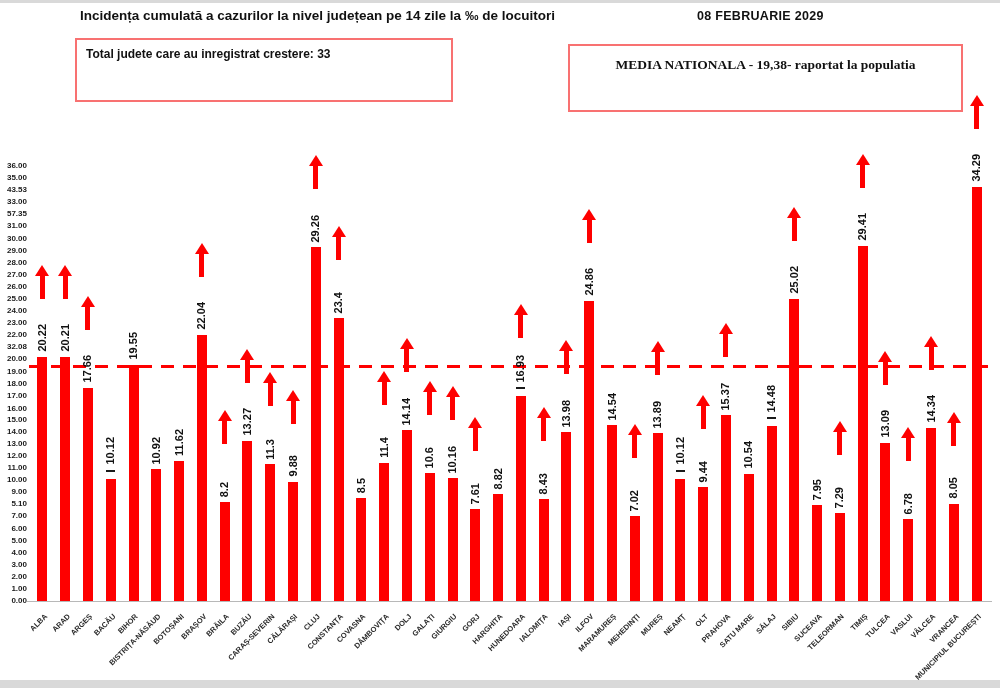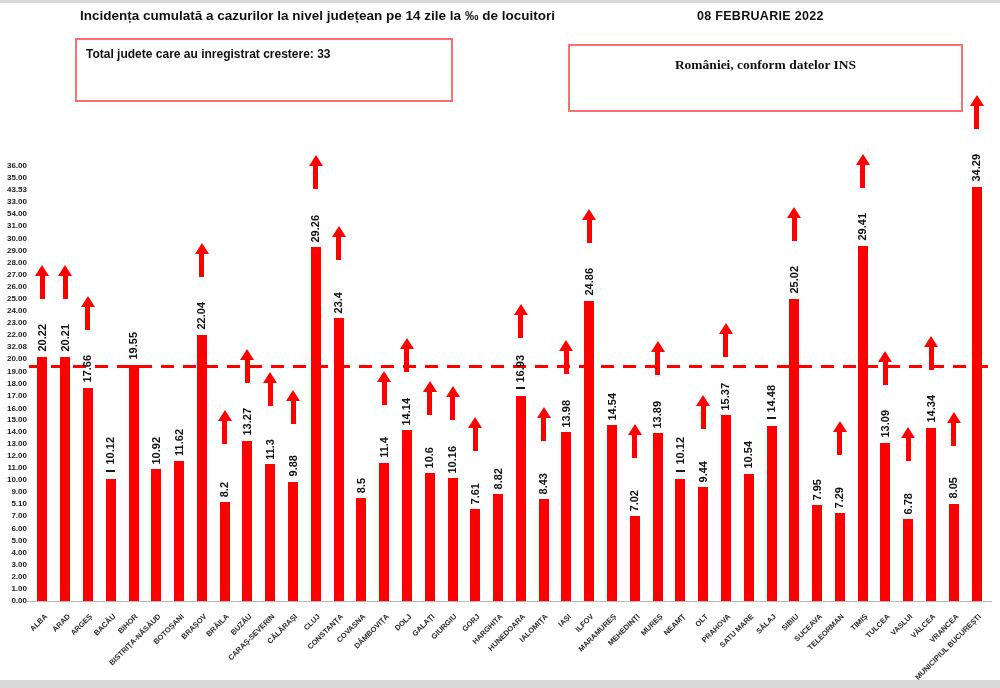--- a/index.html
+++ b/index.html
@@ -85,28 +85,28 @@
     position:absolute;top:9px;left:4.5px;width:5px;height:25px;background:#fe0000;
   }
 </style>
 </head>
 <body>
 
 <div class="band-top"></div>
 <div class="band-bottom"></div>
 
 <div class="chart-title">Incidența cumulată a cazurilor la nivel județean pe 14 zile la ‰ de locuitori</div>
-<div class="report-date">08 FEBRUARIE 2022</div>
+<div class="report-date">08 FEBRUARIE 2029</div>
 
 <div class="growth-box">
   <span>Total judete care au inregistrat crestere: 33</span>
 </div>
 
 <div class="national-box">
-  <div>României, conform datelor INS</div>
+  <div>MEDIA NATIONALA - 19,38-  raportat la populatia</div>
 </div>
 
 <div id="ylabels">
     <span class="ytick" style="top: 430px;">0.00</span>
     <span class="ytick" style="top: 417.917px;">1.00</span>
     <span class="ytick" style="top: 405.833px;">2.00</span>
     <span class="ytick" style="top: 393.75px;">3.00</span>
     <span class="ytick" style="top: 381.667px;">4.00</span>
     <span class="ytick" style="top: 369.583px;">5.00</span>
     <span class="ytick" style="top: 357.5px;">6.00</span>
@@ -128,21 +128,21 @@
     <span class="ytick" style="top: 164.167px;">22.00</span>
     <span class="ytick" style="top: 152.083px;">23.00</span>
     <span class="ytick" style="top: 140px;">24.00</span>
     <span class="ytick" style="top: 127.917px;">25.00</span>
     <span class="ytick" style="top: 115.833px;">26.00</span>
     <span class="ytick" style="top: 103.75px;">27.00</span>
     <span class="ytick" style="top: 91.6667px;">28.00</span>
     <span class="ytick" style="top: 79.5833px;">29.00</span>
     <span class="ytick" style="top: 67.5px;">30.00</span>
     <span class="ytick" style="top: 55.4167px;">31.00</span>
-    <span class="ytick" style="top: 43.3333px;">54.00</span>
+    <span class="ytick" style="top: 43.3333px;">57.35</span>
     <span class="ytick" style="top: 31.25px;">33.00</span>
     <span class="ytick" style="top: 19.1667px;">43.53</span>
     <span class="ytick" style="top: 7.08333px;">35.00</span>
     <span class="ytick" style="top: -5px;">36.00</span>
   </div>
 
 <div id="plot">
   <div id="baseline"></div>
   <div id="avgline" style="bottom: 232.675px;"></div>
 <div class="bar" style="left: 6.39286px; height: 244.325px; background: rgb(254, 0, 0);"></div>

